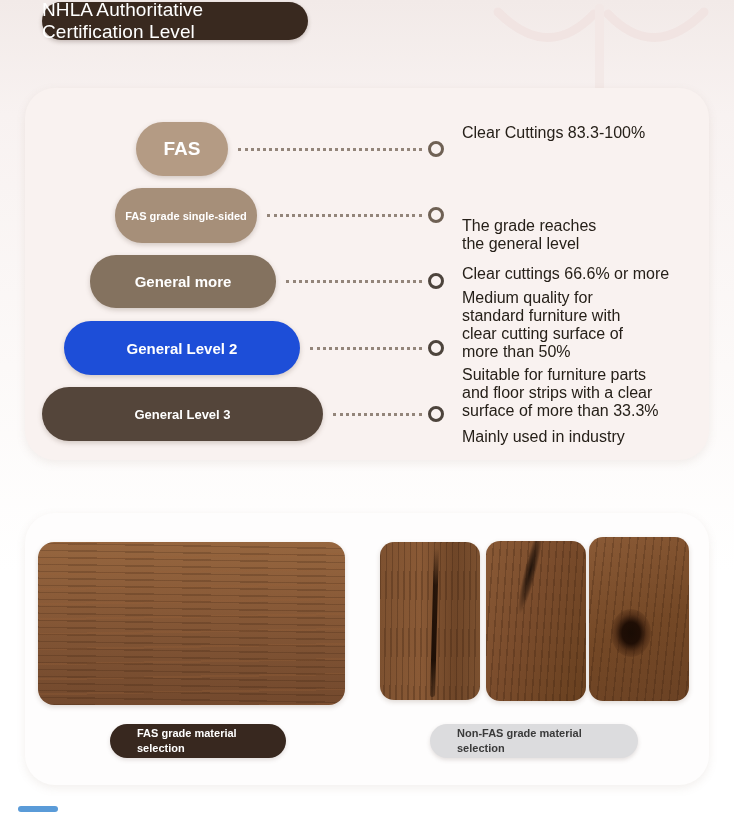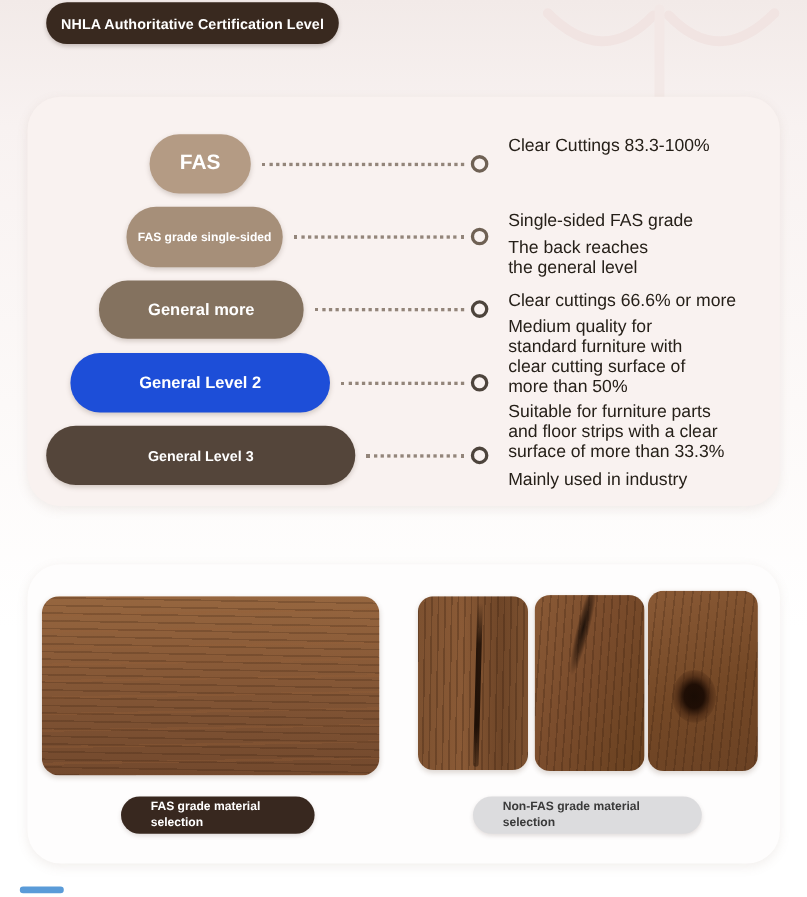--- a/index.html
+++ b/index.html
@@ -17,21 +17,21 @@
 
   
   .deco { position:absolute; top:0; right:24px; width:220px; height:100px; opacity:.85; }
 
   
   .banner {
     position:absolute; left:42px; top:2px; width:266px; height:38px;
     border-radius:19px; display:flex; align-items:center; justify-content:center;
     box-shadow:0 2px 4px rgba(60,40,30,.25);
   }
-  .banner span { color:#fff; font-weight:700; font-size:13px; letter-spacing:.1px;text-align:center; }
+  .banner span { color:#fff; font-weight:400; font-size:19px; letter-spacing:.1px; }
 
   
   .card {
     position:absolute; left:25px; width:684px; border-radius:30px;
     box-shadow:0 3px 10px rgba(150,120,110,.12);
   }
   .card.grades { top:88px; height:372px; background:#f9f2f0; }
   .card.materials { top:513px; height:272px; background:#fefdfd; }
 
   
@@ -163,22 +163,21 @@
     <div class="leader lead-4"></div>
     <div class="leader lead-5"></div>
 
     <div class="ring ring-1"></div>
     <div class="ring ring-2"></div>
     <div class="ring ring-3"></div>
     <div class="ring ring-4"></div>
     <div class="ring ring-5"></div>
 
     <div class="ann ann1-t t-lg">Clear Cuttings 83.3-100%</div>
-    <div class="ann ann2-t t-lg">Single-sided FAS grade</div>
-    <div class="ann ann2-d t-sm">The back reaches
+    <div class="ann ann2-d t-sm">The grade reaches
 the general level</div>
     <div class="ann ann3-t t-md">Clear cuttings 66.6% or more</div>
     <div class="ann ann3-d t-md">Medium quality for
 standard furniture with
 clear cutting surface of
 more than 50%</div>
     <div class="ann ann4-t t-md">Suitable for furniture parts
 and floor strips with a clear
 surface of more than 33.3%</div>
     <div class="ann ann4-d t-sm">Mainly used in industry</div>

